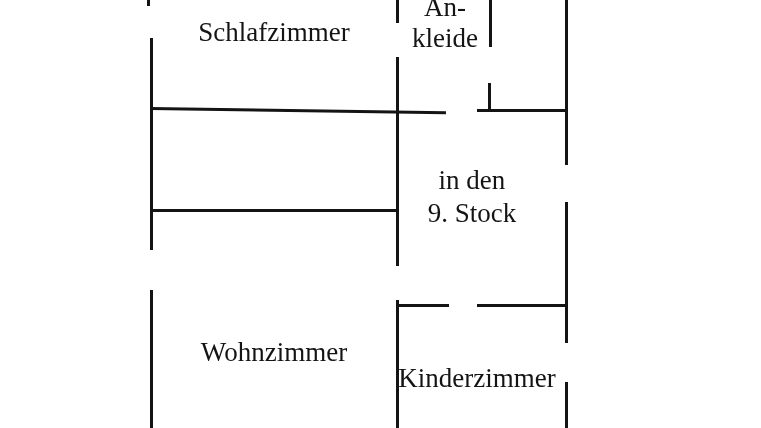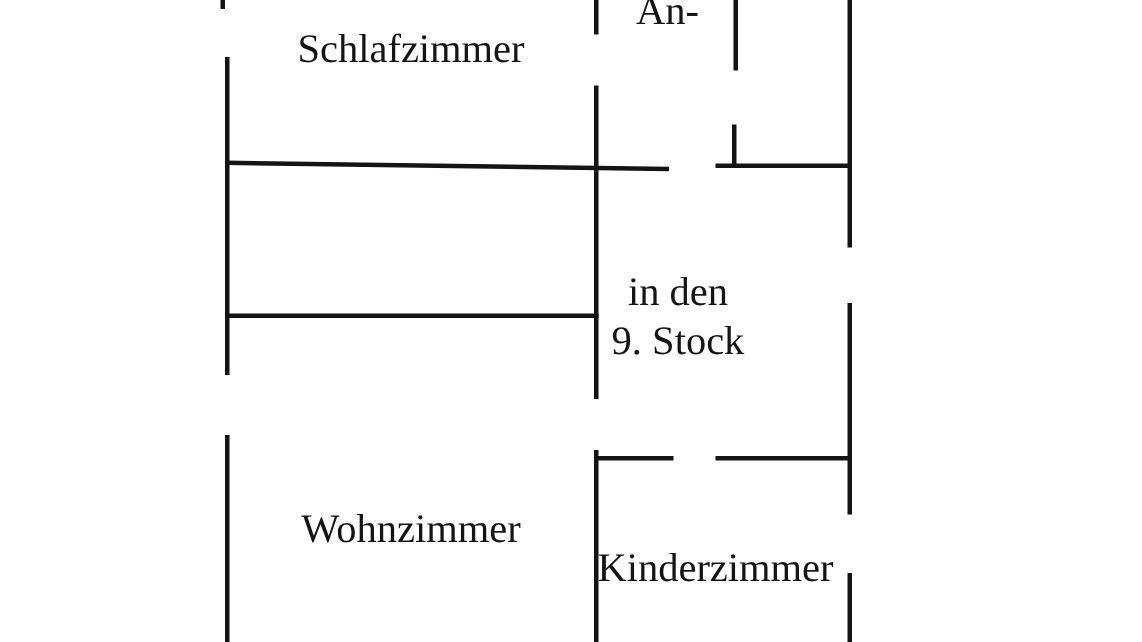--- a/index.html
+++ b/index.html
@@ -14,21 +14,21 @@
   .walls-layer { position:absolute; inset:0; }
   .wall { position:absolute; background:var(--wall-color); }
   .label {
     position:absolute; font-size:27px; line-height:30px;
     text-align:center; white-space:nowrap; transform:translateX(-50%);
   }
   .label .line { display:block; }
   #label-schlafzimmer { left:274px; top:17px; }
   #label-ankleide     { left:445px; top:-8px; line-height:31px; }
   #label-bad          { left:527px; top:9px; }
-  #label-stairs       { left:452px; top:164px; line-height:33px;margin-top:14px; }
+  #label-stairs       { left:472px; top:164px; line-height:33px; }
   #label-wohnzimmer   { left:274px; top:337px; }
   #label-kinderzimmer { left:477px; top:363px; }
 </style>
 </head>
 <body>
 
 <div class="canvas">
   <div class="walls-layer">
       <div class="wall" style="left: 147px; top: 0px; width: 3px; height: 6px;"></div>
       <div class="wall" style="left: 150px; top: 38px; width: 3px; height: 212px;"></div>
@@ -47,20 +47,21 @@
       <div class="wall" style="left: 396px; top: 304px; width: 53px; height: 3px;"></div>
       <div class="wall" style="left: 477px; top: 304px; width: 91px; height: 3px;"></div>
     </div>
 
   <div class="label" id="label-schlafzimmer">
     <span class="line">Schlafzimmer</span>
   </div>
 
   <div class="label" id="label-ankleide">
     <span class="line">An-</span>
+    <span class="line">kleide</span>
   </div>
 
 
   <div class="label" id="label-stairs">
     <span class="line">in den</span>
     <span class="line">9. Stock</span>
   </div>
 
   <div class="label" id="label-wohnzimmer">
     <span class="line">Wohnzimmer</span>

